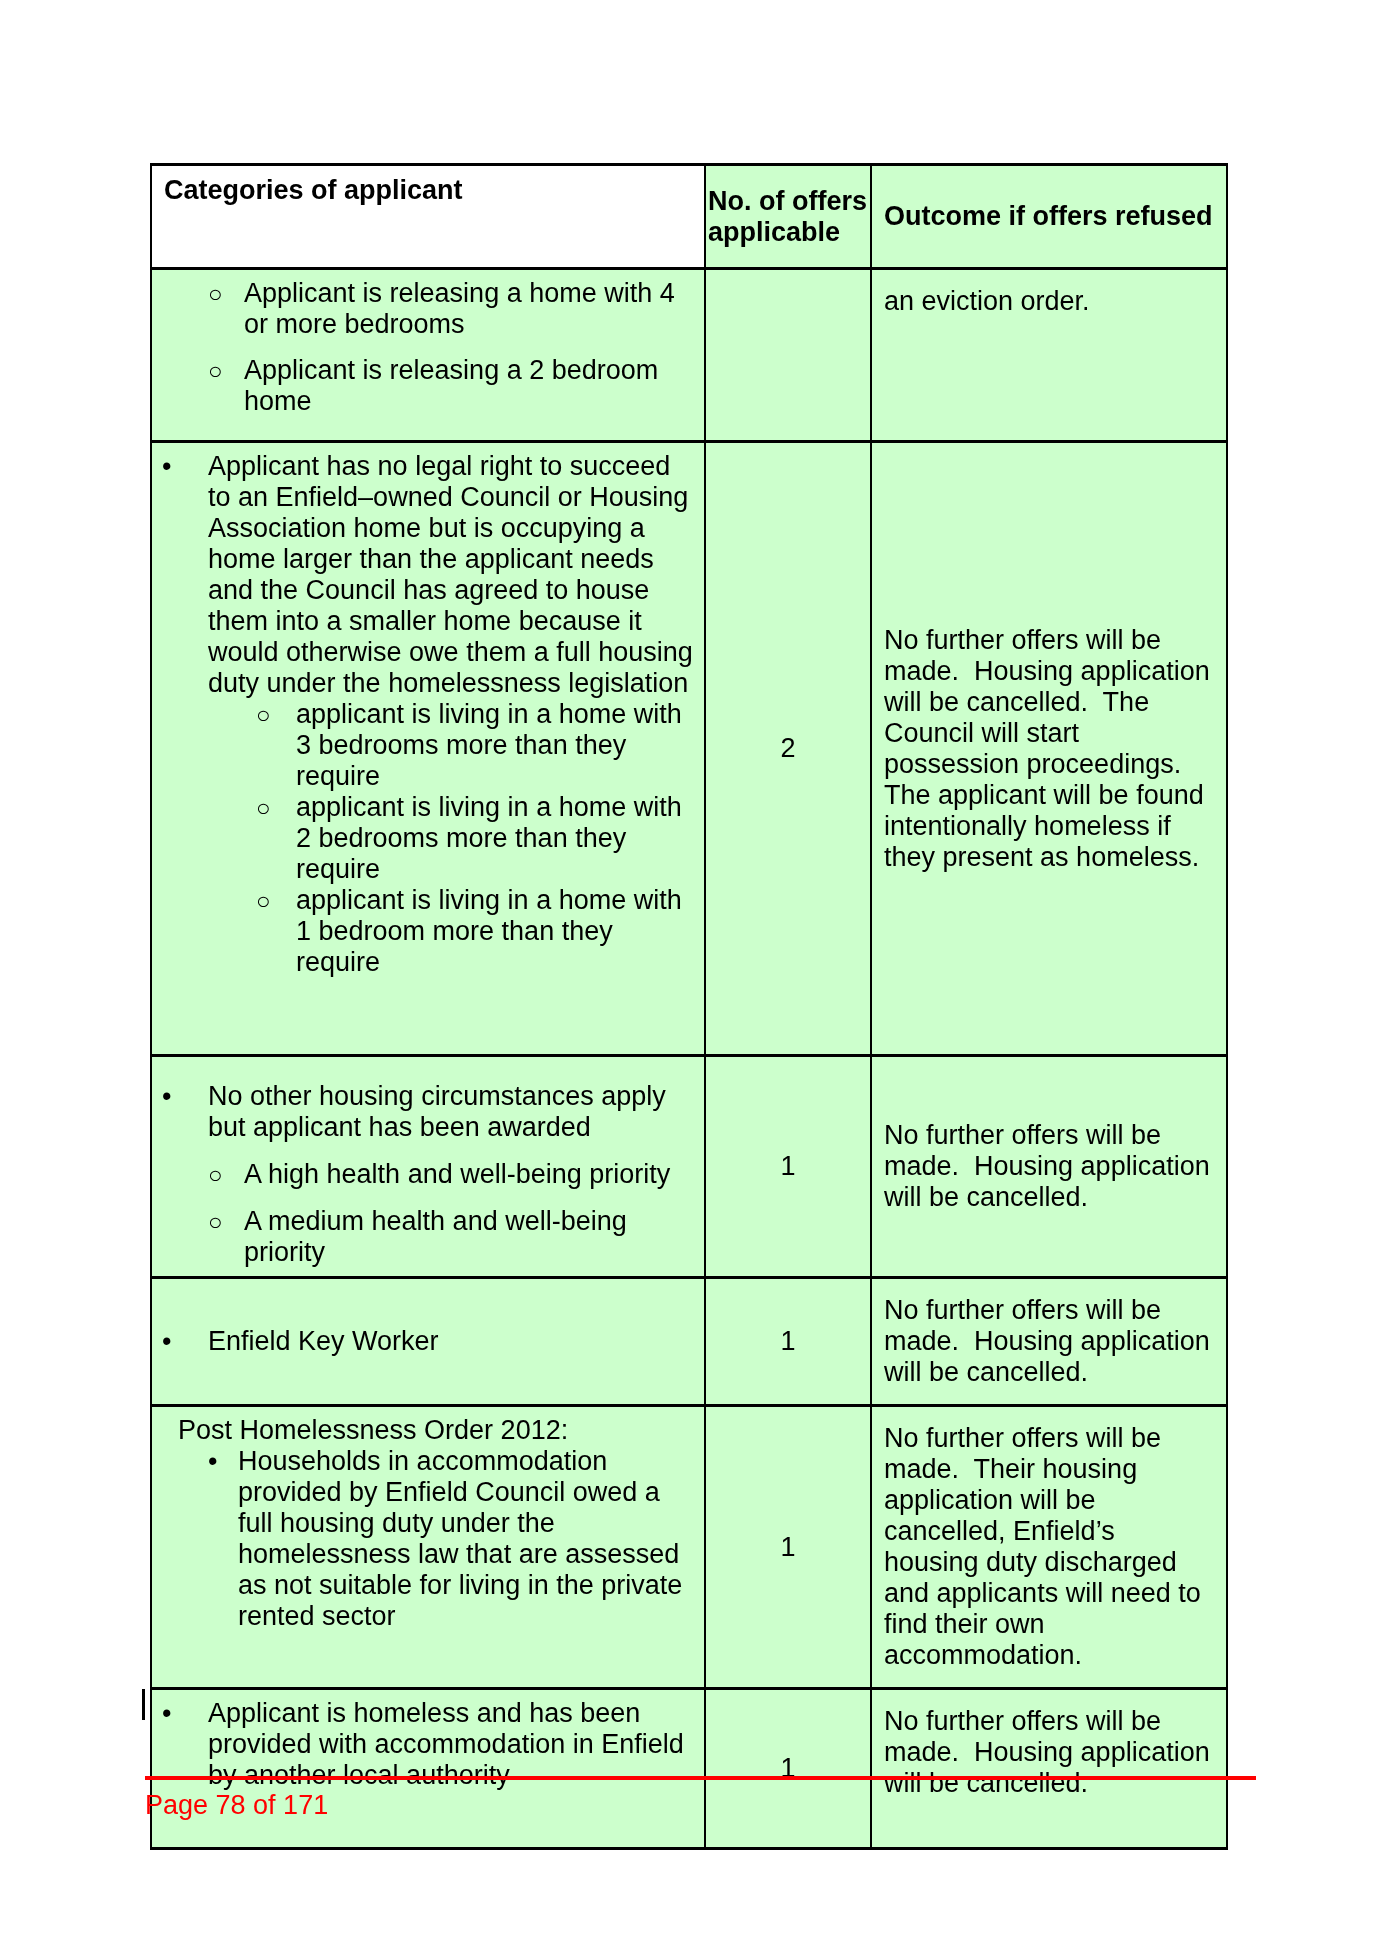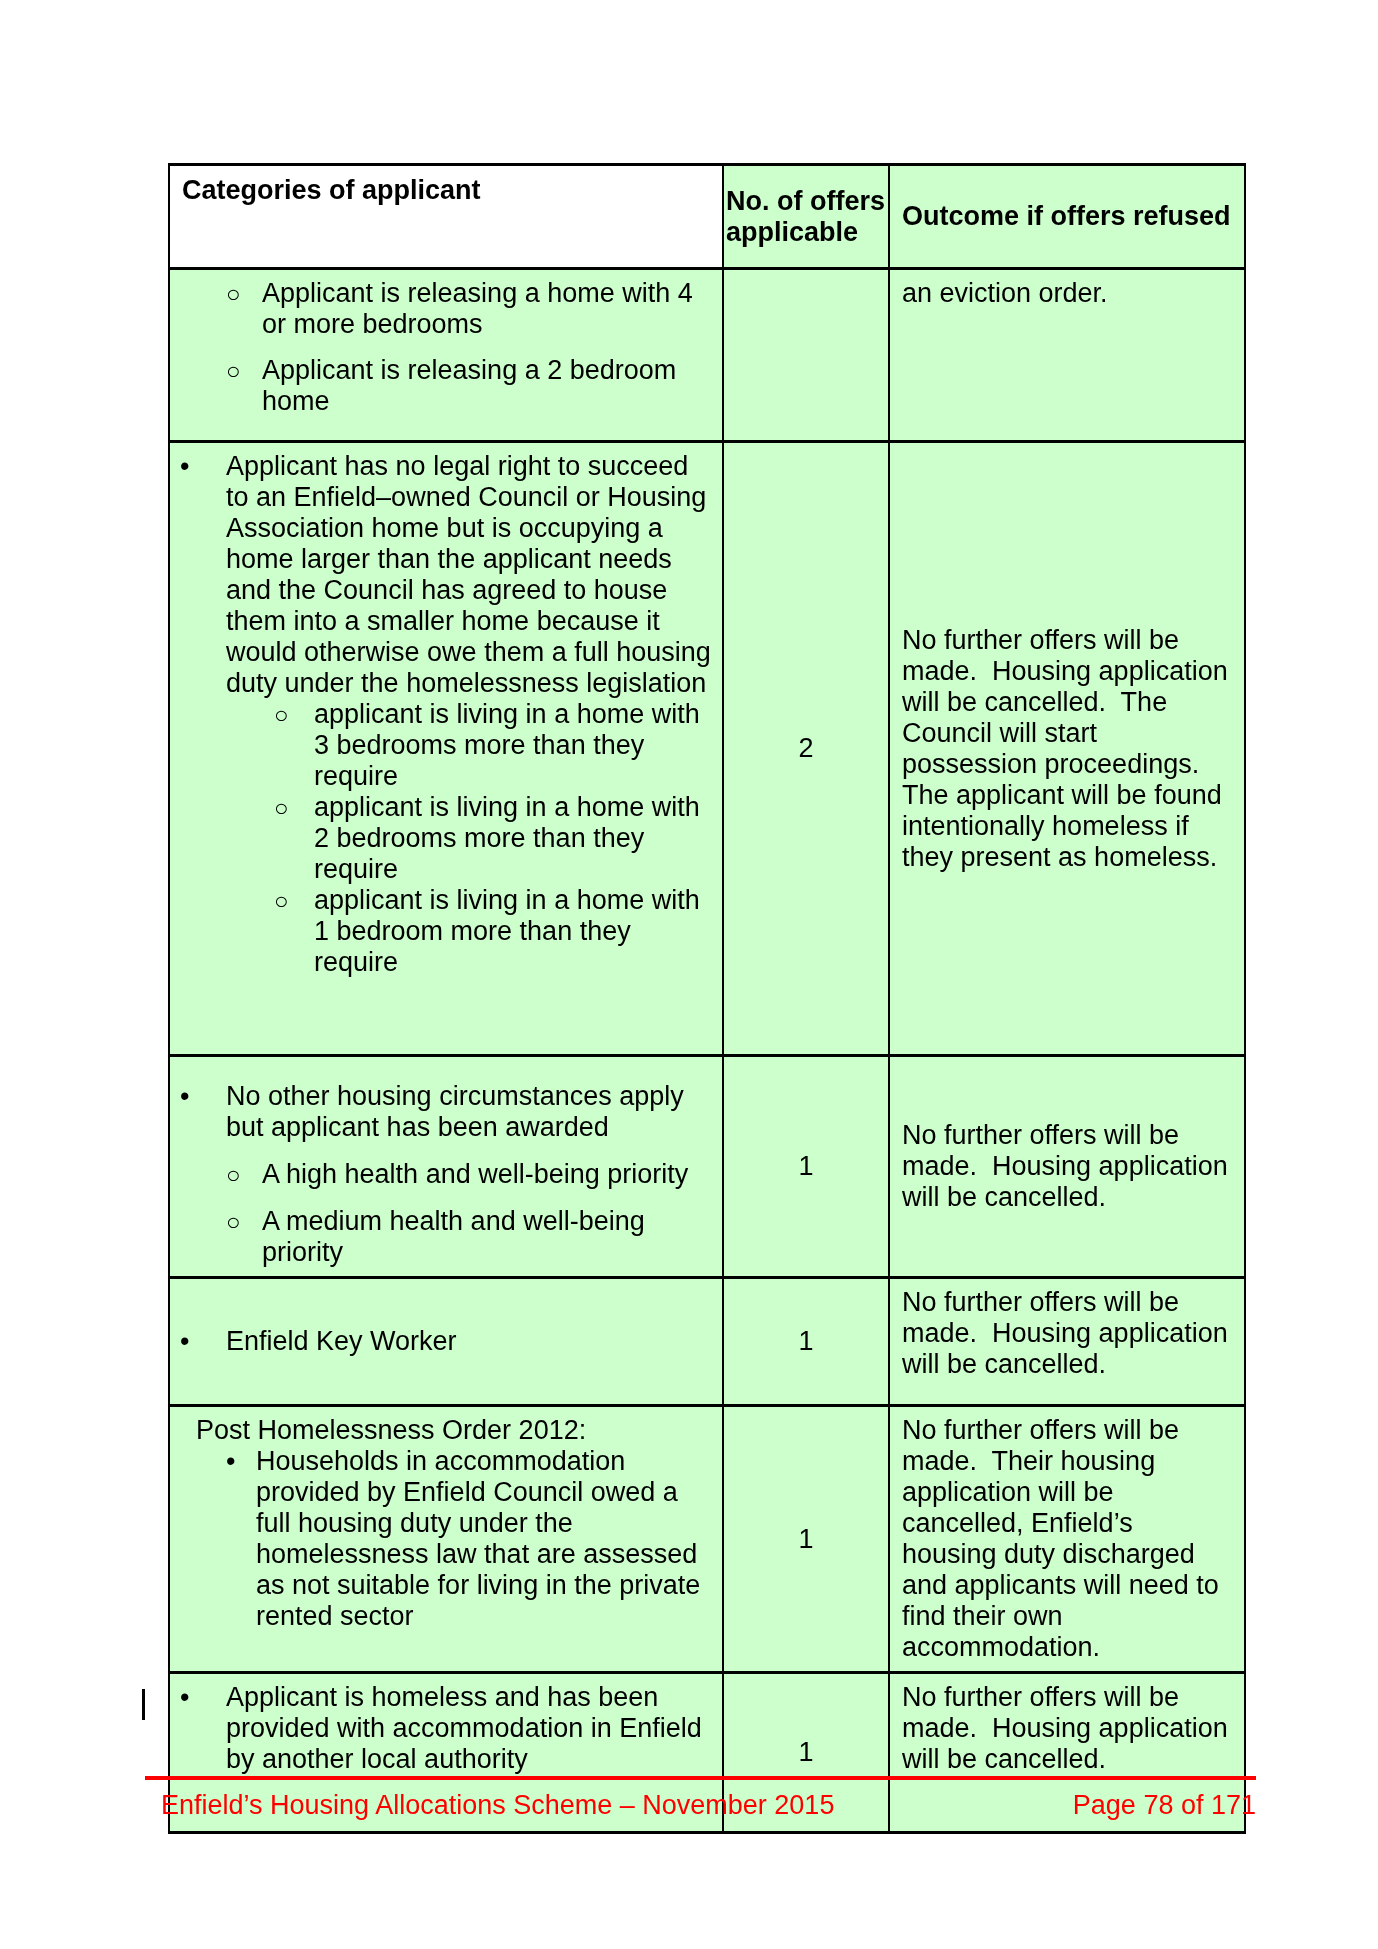--- a/index.html
+++ b/index.html
@@ -5,21 +5,21 @@
   html, body { margin:0; padding:0; background:#ffffff; }
   .page {
     position:relative;
     width:1378px; height:1949px;
     background:#ffffff;
     font-family:"Liberation Sans","DejaVu Sans",sans-serif;
     color:#000000;
     overflow:hidden;
   }
   .doc-table {
-    position:absolute; left:168px; top:163px; width:1076px;
+    position:absolute; left:150px; top:163px; width:1076px;
     border-collapse:collapse; table-layout:fixed;
   }
   .doc-table th, .doc-table td {
     border:2px solid #000;
     border-top-width:3px; border-bottom-width:3px;
     vertical-align:top;
     box-sizing:border-box;
   }
   .doc-table th {
     background:var(--cell-green,#ccffcc);
@@ -29,21 +29,21 @@
   th.col-cat   { background:#ffffff; vertical-align:top; }
   th.col-offers{ text-align:left; vertical-align:middle; padding:6px 2px; line-height:31px; }
   th.col-outcome{ vertical-align:middle; }
 
   .doc-table td {
     background:var(--cell-green,#ccffcc);
     font-size:27px; line-height:31px;
   }
   td.cat     { padding:8px 8px; }
   td.offers  { text-align:center; vertical-align:middle; }
-  td.outcome { padding:8px 12px; white-space:pre-wrap; }
+  td.outcome { padding:16px 12px; white-space:pre-wrap; }
   td.outcome.v-top    { vertical-align:top; }
   td.outcome.v-middle { vertical-align:middle; }
   td.cat.v-middle     { vertical-align:middle; }
 
   .item { display:flex; align-items:flex-start; }
   .item .marker { flex:0 0 auto; }
   .item .text   { flex:1 1 auto; white-space:pre-wrap; }
 
   .item.l1    { margin-left:2px;  }  .item.l1  .marker { width:46px; }
   .item.l1n   { margin-left:48px; }  .item.l1n .marker { width:30px; }
@@ -176,17 +176,16 @@
           <td class="offers">1</td>
           <td class="outcome v-top">No further offers will be made.  Housing application will be cancelled.</td>
         </tr>
       </tbody>
   </table>
 
   <div class="change-bar"></div>
 
   <div class="footer-rule"></div>
   <div class="footer">
-    <span class="left-text">Enfield’s Housing Allocations Scheme – November 2015</span>
     <span class="right-text">Page 78 of 171</span>
   </div>
 
 </div>
 
 </body></html>

